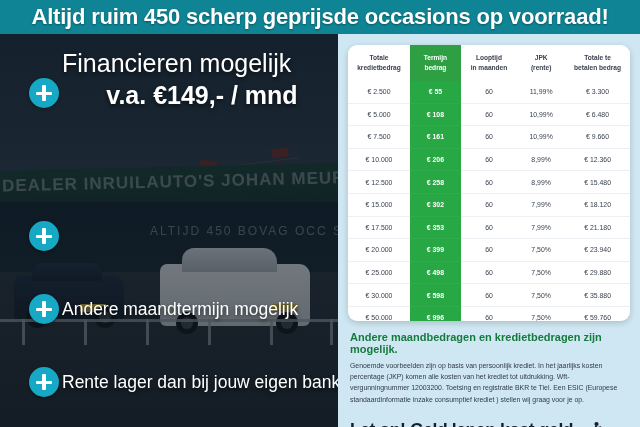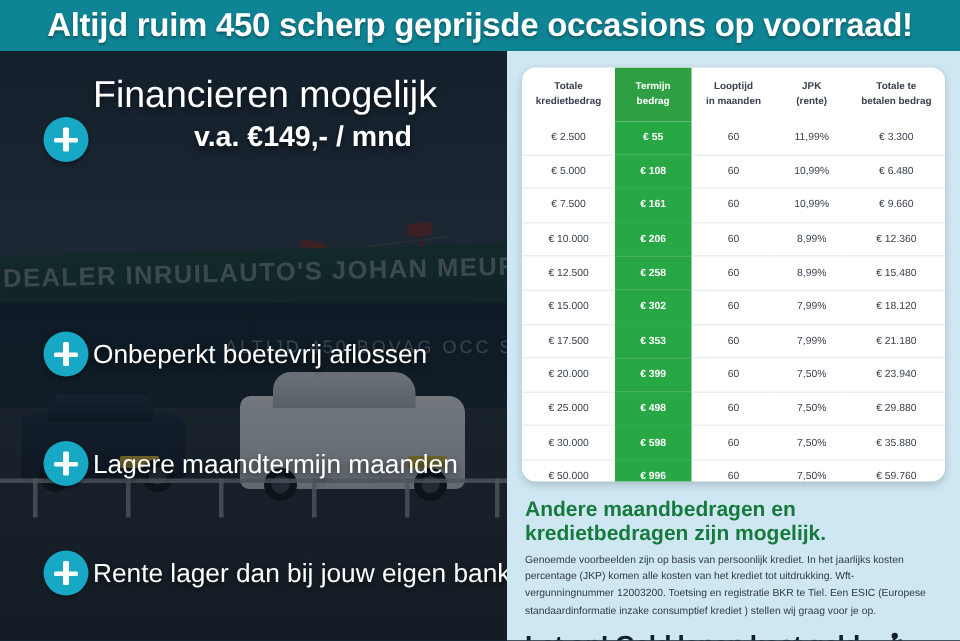--- a/index.html
+++ b/index.html
@@ -87,21 +87,21 @@
     position:absolute;left:0;top:0;width:640px;height:393px;
     background:linear-gradient(rgba(12,22,32,.62),rgba(12,22,32,.52));
   }
   
   .bullets{position:absolute;left:0;top:34px;width:345px;height:393px;}
   .headline{
     position:absolute;left:62px;top:16px;width:280px;color:#fff;
     font-size:25px;font-weight:normal;text-shadow:0 2px 4px rgba(0,0,0,.6);
     line-height:1.05;
   }
-  .headline .sub{display:block;text-align:center;font-weight:bold;font-size:19px;margin-top:6px;}
+  .headline .sub{display:block;text-align:center;font-weight:bold;font-size:25px;margin-top:6px;}
   .bullet{
     position:absolute;left:62px;color:#ffffff;font-size:17.5px;
     text-shadow:0 2px 4px rgba(0,0,0,.65);white-space:nowrap;
   }
   .b1{top:192px;}
   .b2{top:265px;}
   .b3{top:338px;text-align:right;}
   .plus{
     position:absolute;left:29px;width:30px;height:30px;border-radius:50%;
     background:#16a8c4;box-shadow:0 1px 3px rgba(0,0,0,.5);
@@ -134,21 +134,21 @@
   th.hi,td.hi{background:#28a745;color:#ffffff;}
   thead th.hi{background:#2ea043;}
   tbody td{height:21.6px;border-top:1px solid #eceff3;font-size:6.9px;}
   tbody td.hi{border-top:1px solid #2fa94b;font-weight:bold;}
   tbody tr:first-child td{border-top:none;}
   col.c1{width:22%;}col.c2{width:18%;}col.c3{width:20%;}col.c4{width:17%;}col.c5{width:23%;}
   .disclaimer{
     position:absolute;left:12px;top:297px;width:278px;
   }
   .disc-title{
-    color:#177a3d;font-weight:bold;font-size:14px;margin-bottom:5px;
+    color:#177a3d;font-weight:bold;font-size:11px;margin-bottom:5px;
   }
   .disc-body{
     color:#2f3a46;font-size:6.9px;line-height:1.62;
   }
   .warn{
     position:absolute;left:12px;top:386px;width:278px;
     display:flex;align-items:center;gap:4px;
   }
   .warn-text{
     color:#10202c;font-size:17.5px;font-weight:bold;letter-spacing:-0.4px;white-space:nowrap;
@@ -219,24 +219,23 @@
 </div>
 
 <div class="bullets">
   <div class="plus p0"></div>
   <div class="headline">
     <span>Financieren mogelijk</span>
     <span class="sub">v.a. €149,- / mnd</span>
   </div>
 
   <div class="plus p1"></div>
-  <div class="bullet b1">Onbeperkt boetevrij aflossen</div>
 
   <div class="plus p2"></div>
-  <div class="bullet b2">Lagere maandtermijn maanden</div>
+  <div class="bullet b2">Andere maandtermijn mogelijk</div>
 
   <div class="plus p3"></div>
   <div class="bullet b3">Rente lager dan bij jouw eigen bank</div>
 </div>
 
 <div class="panel">
 
   <div class="card">
     <table>
       <colgroup>

